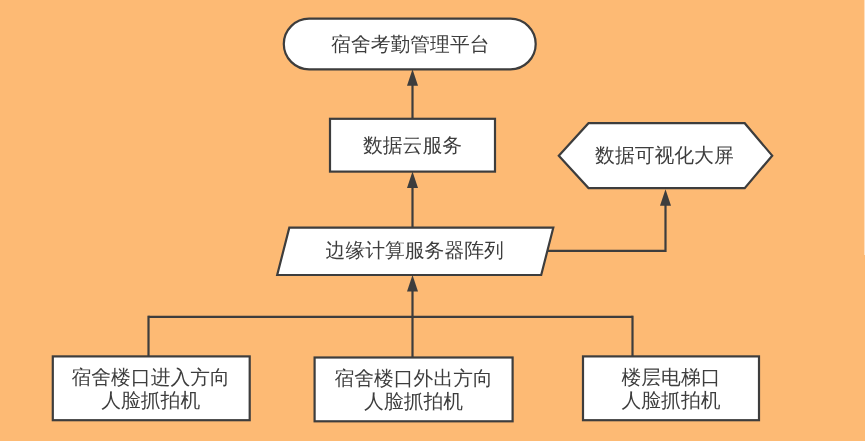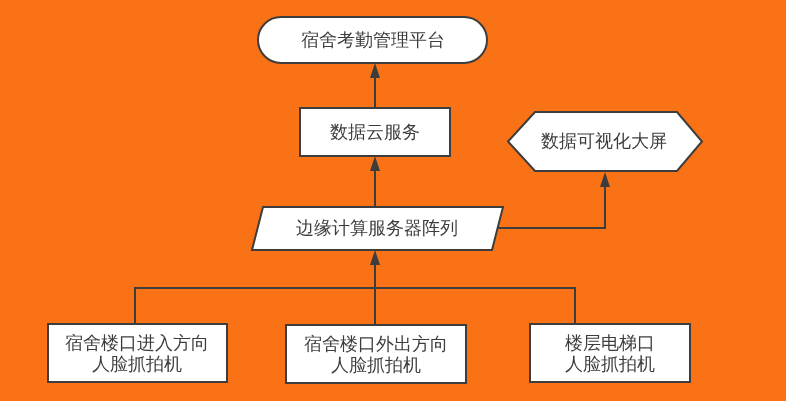--- a/index.html
+++ b/index.html
@@ -4,21 +4,21 @@
 <style>
   html, body {
     margin: 0;
     padding: 0;
     background: #ffffff;
   }
   .canvas {
     position: relative;
     width: 786px;
     height: 401px;
-    background: #f97316;
+    background: #fdba74;
     overflow: hidden;
   }
   svg { display: block; }
   .shape {
     fill: #ffffff;
     stroke: #3d3d3d;
     stroke-width: 2;
   }
   .edge-line {
     stroke: #3d3d3d;

